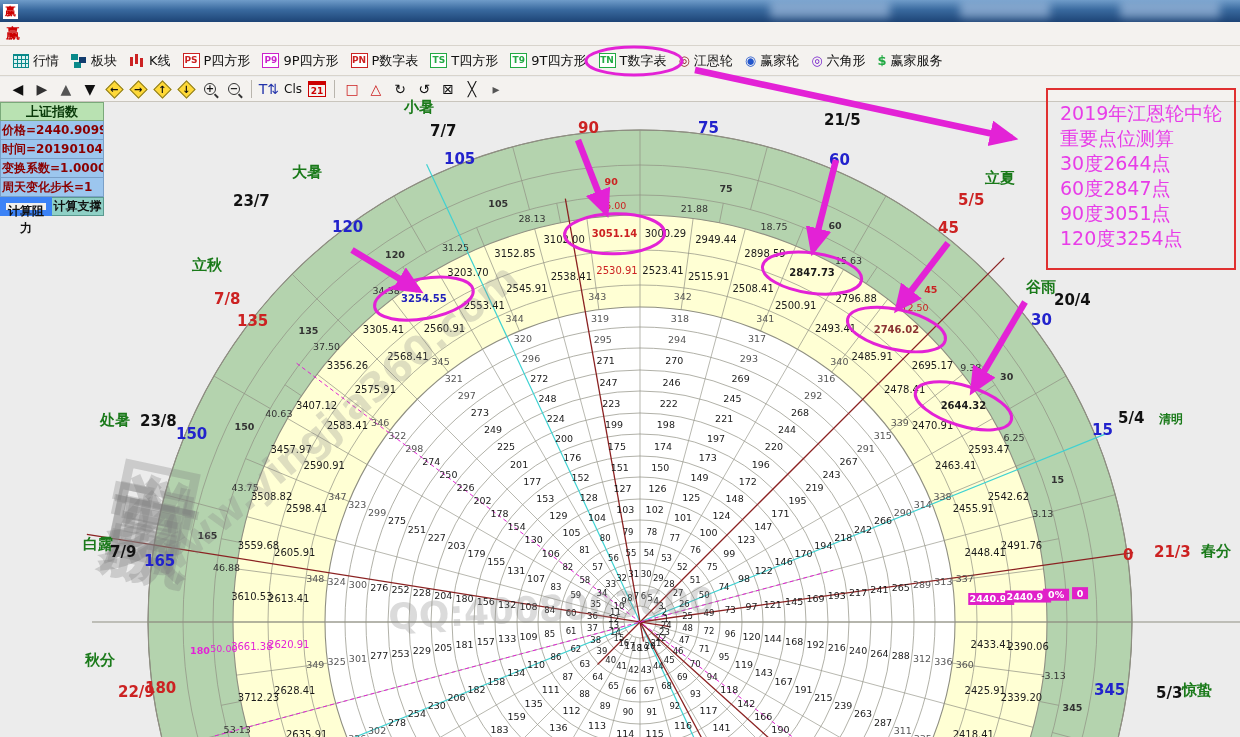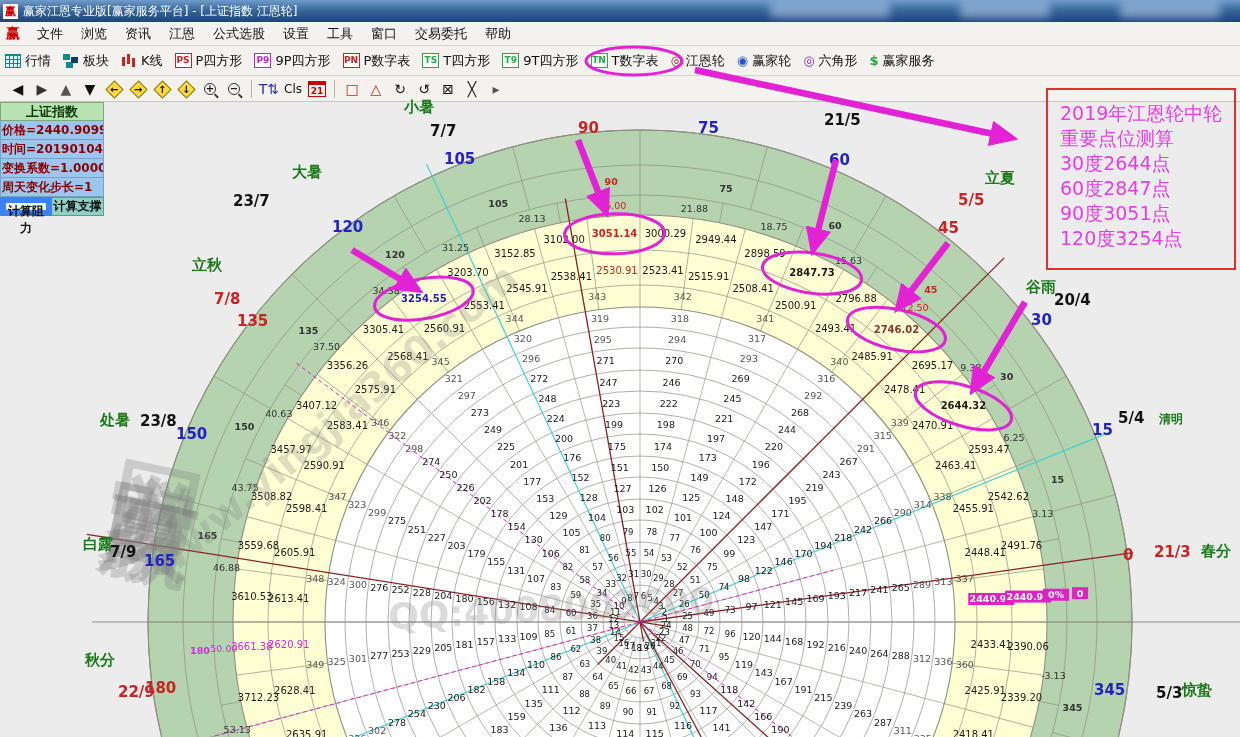--- a/index.html
+++ b/index.html
@@ -16,21 +16,21 @@
     filter:blur(4px); border-radius:3px; }
 
   
   .menubar { position:absolute; left:0; top:22px; width:1240px; height:24px; background:#f4f2ef;
     border-bottom:1px solid #d8d4cc; display:flex; align-items:center; font-size:13px; color:#111; }
   .menubar .logo { color:#c00; font-weight:bold; font-size:14px; margin:0 8px 0 6px; }
   .menubar .mi { padding:2px 9px; cursor:default; }
 
   
   .toolbar1 { position:absolute; left:0; top:46px; width:1240px; height:30px; background:#f4f2ef;
-    border-bottom:1px solid #d8d4cc; display:flex; align-items:center; font-size:13px; color:#111; padding-left:0; }
+    border-bottom:1px solid #d8d4cc; display:flex; align-items:center; font-size:13px; color:#111; padding-left:8px; }
   .tb1item { display:flex; align-items:center; gap:4px; padding:2px 7px 2px 5px; }
   .badge { display:inline-block; min-width:17px; height:15px; border:1px solid currentColor;
     font-size:9px; font-weight:bold; line-height:13px; text-align:center; background:#fff; }
   .icon16 { display:inline-block; width:16px; height:14px; }
   .icon-grid { border:1px solid #0a8a8a;
     background:linear-gradient(#0a8a8a 1px,transparent 1px) 0 4px/100% 4px,
                linear-gradient(90deg,#0a8a8a 1px,transparent 1px) 3px 0/4px 100%,#dff3f3; }
   .icon-blocks { background:
     linear-gradient(#0a8a8a,#0a8a8a) 0 0/7px 6px no-repeat,
     linear-gradient(#123c6e,#123c6e) 8px 3px/7px 6px no-repeat,
@@ -88,29 +88,27 @@
     border:2px solid #e03030; z-index:20; padding:11px 0 0 12px; }
   .annobox div { color:#e83ce8; font-size:19px; line-height:25px; }
 
   #overlay { position:absolute; left:0; top:0; z-index:30; pointer-events:none; }
 </style>
 </head>
 <body>
 
 <div class="titlebar">
   <span class="logo">赢</span>
-  <span>赢家江恩专业版[赢家服务平台] - [上证指数 江恩轮]</span>
   <span class="blur" style="left:770px;width:120px"></span>
   <span class="blur" style="left:960px;width:90px"></span>
   <span class="blur" style="left:1120px;width:100px"></span>
 </div>
 
 <div class="menubar">
   <span class="logo">赢</span>
-  <span id="menu-items"><span class="mi">文件</span><span class="mi">浏览</span><span class="mi">资讯</span><span class="mi">江恩</span><span class="mi">公式选股</span><span class="mi">设置</span><span class="mi">工具</span><span class="mi">窗口</span><span class="mi">交易委托</span><span class="mi">帮助</span></span>
 </div>
 
 <div class="toolbar1" id="toolbar1">
     <div class="tb1item">
       <span class="icon16 icon-grid"></span>
       <span>行情</span>
     </div>
     <div class="tb1item">
       <span class="icon16 icon-blocks"></span>
       <span>板块</span>

